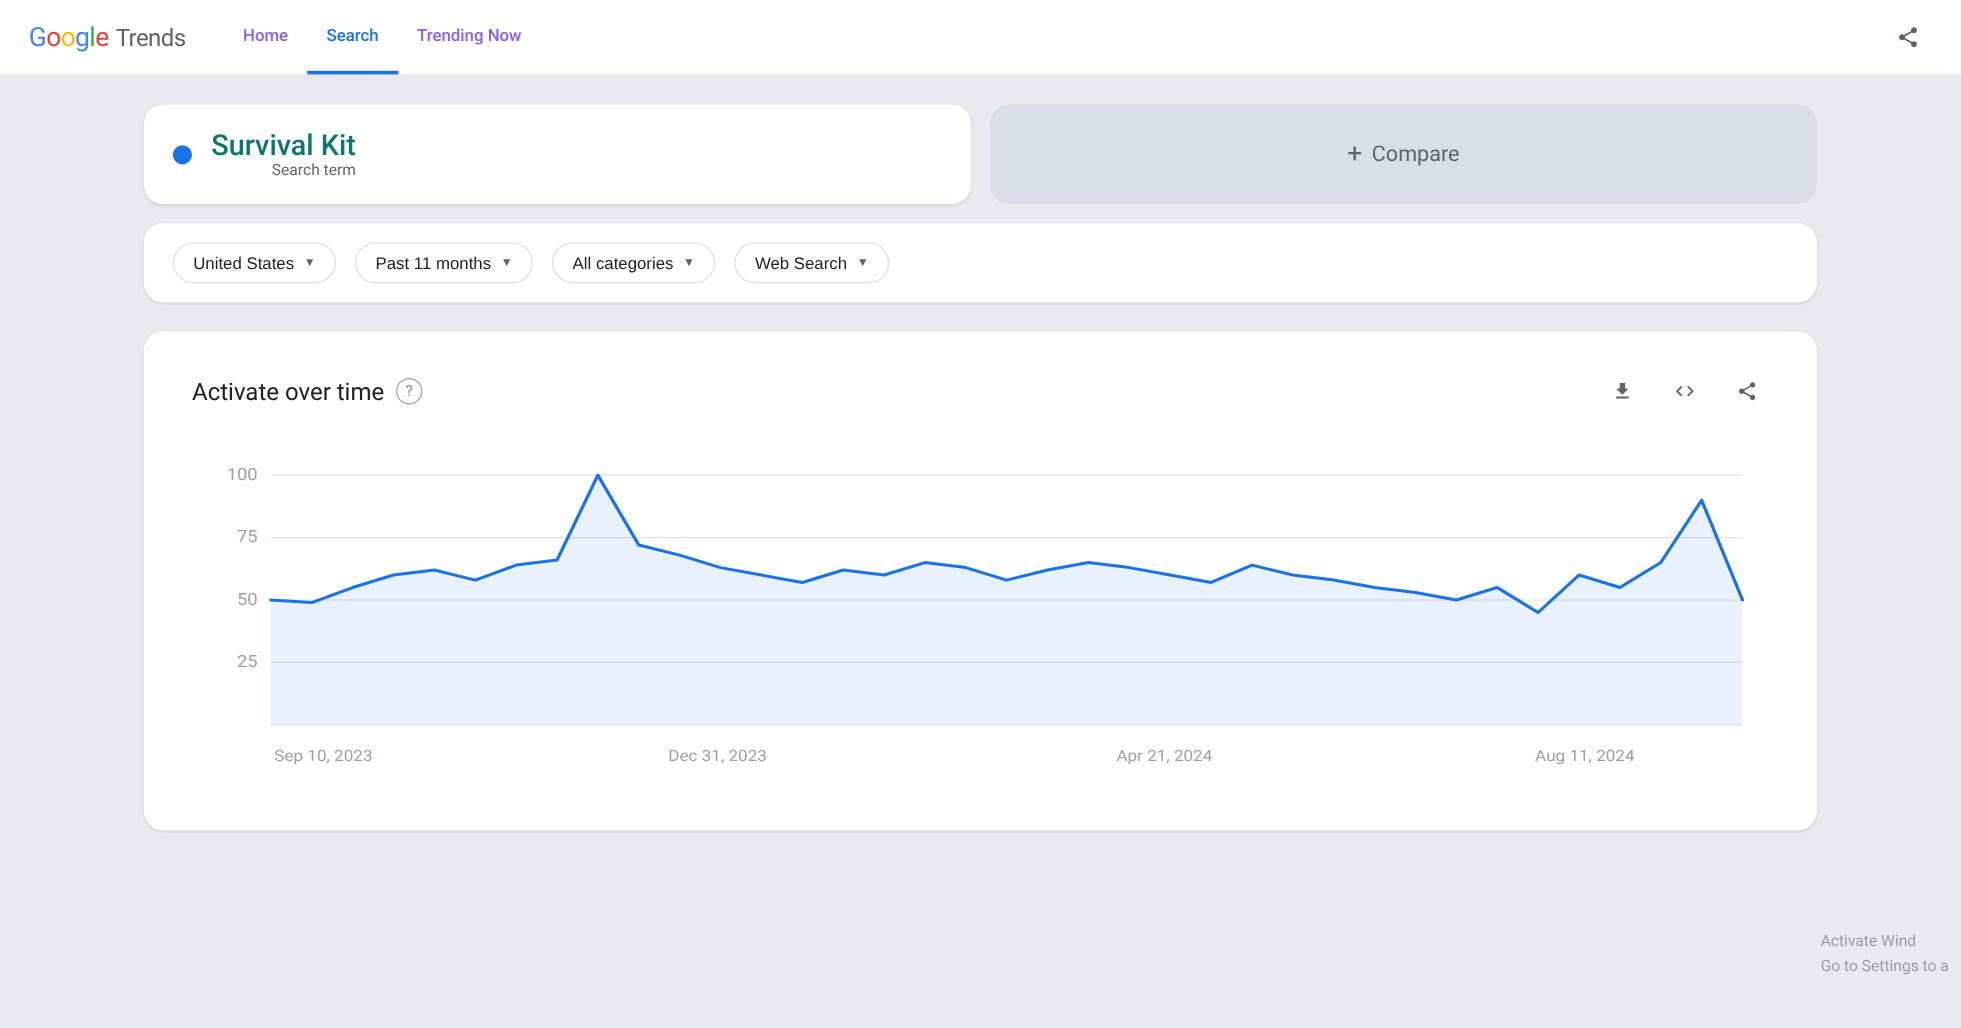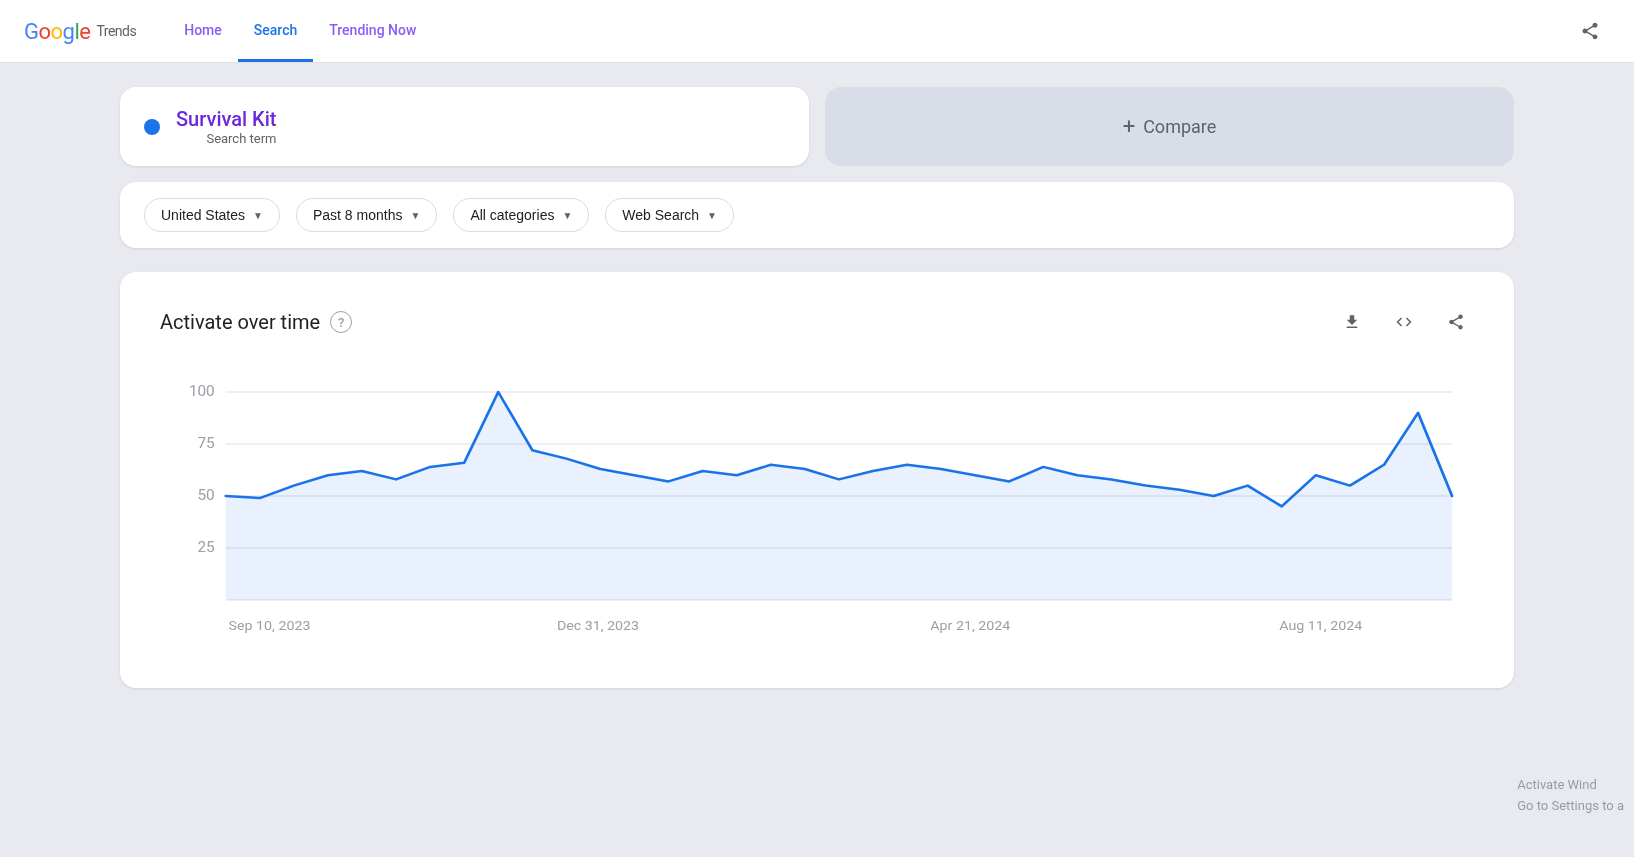--- a/index.html
+++ b/index.html
@@ -32,21 +32,21 @@
     }
     .logo-g { color: #4285F4; }
     .logo-o1 { color: #EA4335; }
     .logo-o2 { color: #FBBC04; }
     .logo-g2 { color: #4285F4; }
     .logo-l { color: #34A853; }
     .logo-e { color: #EA4335; }
 
     .logo-trends {
       color: #5f6368;
-      font-size: 14px;
+      font-size: 20px;
       font-weight: 400;
     }
 
     .nav {
       display: flex;
       align-items: center;
       gap: 0;
       height: 100%;
     }
     .nav-item {
@@ -113,23 +113,23 @@
       height: 16px;
       border-radius: 50%;
       background: #1a73e8;
       flex-shrink: 0;
     }
     .search-term {
       display: flex;
       flex-direction: column;
     }
     .search-term-name {
-      font-size: 20px;
+      font-size: 24px;
       font-weight: 500;
-      color: #6d28d9;
+      color: #0f766e;
     }
     .search-term-type {
       font-size: 13px;
       color: #5f6368;
       text-align: right;
     }
 
     .compare-box {
       flex: 1;
       background: #d8dde8;
@@ -295,21 +295,21 @@
       <span>Compare</span>
     </div>
   </div>
 
   <div class="filters-area">
     <button class="filter-btn">
       <span>United States</span>
       <span class="filter-arrow">▼</span>
     </button>
     <button class="filter-btn">
-      <span>Past 8 months</span>
+      <span>Past 11 months</span>
       <span class="filter-arrow">▼</span>
     </button>
     <button class="filter-btn">
       <span>All categories</span>
       <span class="filter-arrow">▼</span>
     </button>
     <button class="filter-btn">
       <span>Web Search</span>
       <span class="filter-arrow">▼</span>
     </button>

